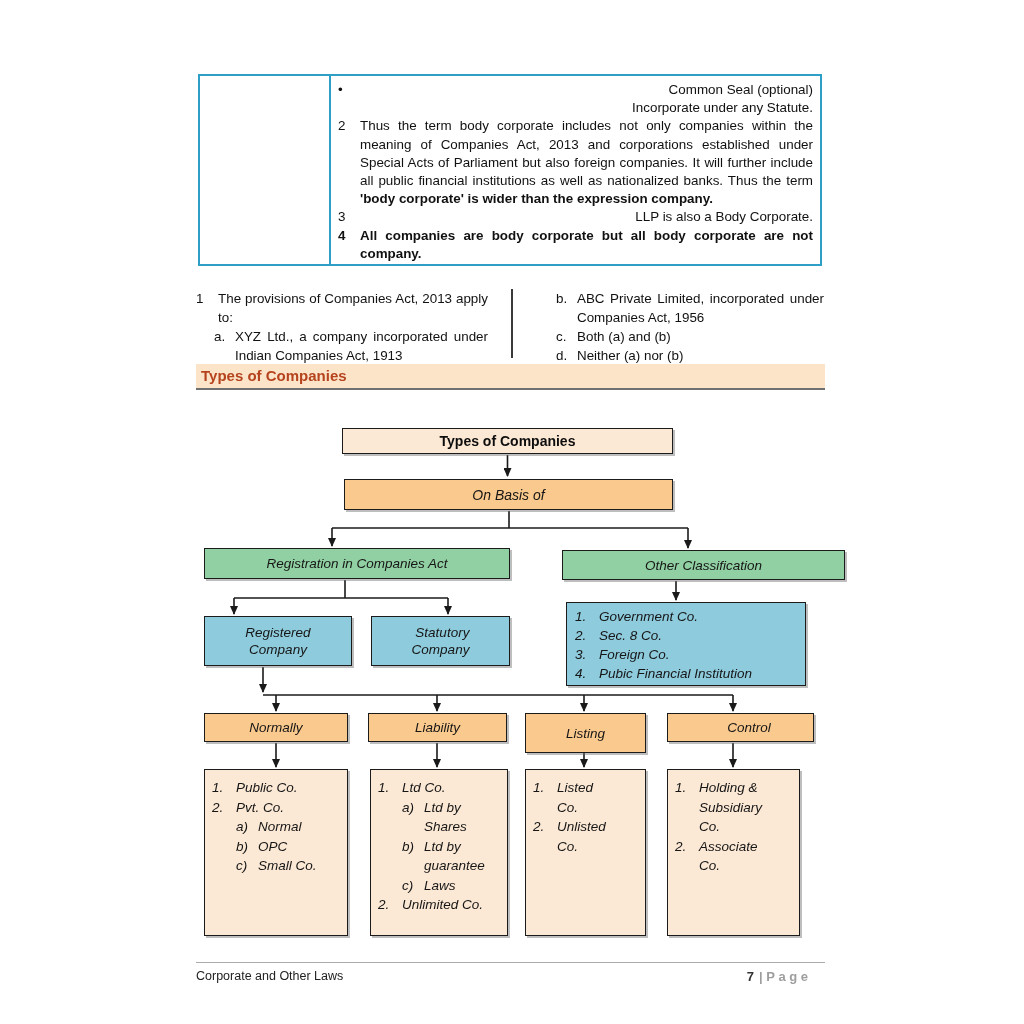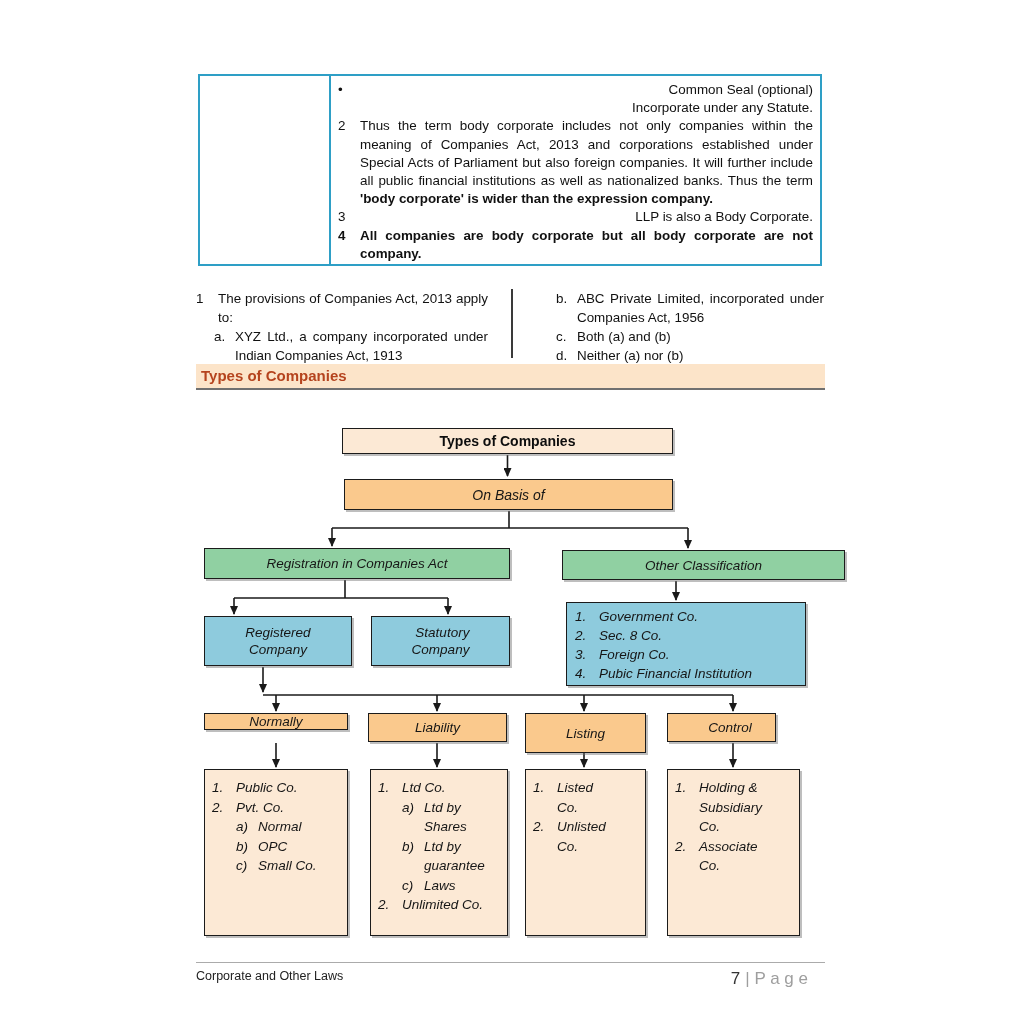--- a/index.html
+++ b/index.html
@@ -54,24 +54,24 @@
   .fb-types   { left:342px; top:428px; width:331px; height:26px; background:#FCE9D5;
                 font-style:normal; font-weight:700; font-size:14px; color:#0d0d0d; }
   .fb-basis   { left:344px; top:479px; width:329px; height:31px; background:#FAC98D; font-size:14px; }
   .fb-reg     { left:204px; top:548px; width:306px; height:31px; background:#90D0A2; }
   .fb-other   { left:562px; top:550px; width:283px; height:30px; background:#90D0A2; }
   .fb-registered { left:204px; top:616px; width:148px; height:50px; background:#8ECBDD; padding:0 27px; line-height:17px; }
   .fb-statutory  { left:371px; top:616px; width:139px; height:50px; background:#8ECBDD; padding:0 40px; line-height:17px;text-align:right; }
   .fb-otherlist  { left:566px; top:602px; width:240px; height:84px; background:#8ECBDD;
                    align-items:flex-start; justify-content:flex-start; text-align:left;
                    padding:4px 4px 0 8px; display:block; line-height:19px; }
-  .fb-cat1 { left:204px; top:713px; width:144px; height:17px; background:#FAC98D; }
+  .fb-cat1 { left:204px; top:713px; width:144px; height:29px; background:#FAC98D; }
   .fb-cat2 { left:368px; top:713px; width:139px; height:29px; background:#FAC98D; }
   .fb-cat3 { left:525px; top:713px; width:121px; height:40px; background:#FAC98D; }
-  .fb-cat4 { left:667px; top:713px; width:109px; height:29px; background:#FAC98D;padding-left:17px; }
+  .fb-cat4 { left:667px; top:713px; width:147px; height:29px; background:#FAC98D;padding-left:17px; }
   .leaf {
     position:absolute; top:769px; height:167px; background:#FCE9D5;
     border:1.4px solid #1b1b1b; box-shadow:2px 2px 0 rgba(110,110,110,0.45);
     font-style:italic; font-size:13.5px; color:#161616;
     padding:8px 4px 0 7px; line-height:19.5px;
   }
   .leaf1 { left:204px; width:144px; }
   .leaf2 { left:370px; width:138px; }
   .leaf3 { left:525px; width:121px; }
   .leaf4 { left:667px; width:133px; }
@@ -80,21 +80,21 @@
   .lrow .lt { flex:1; }
   .ind1 { margin-left:24px; }
   .ind1 .lm { flex:0 0 22px; }
   .leaf3 .lt { max-width:60px; }
   .leaf4 .lt { max-width:74px; }
   .leaf2 .ind1 .lt { max-width:68px; }
 
   
   .footer-line { position:absolute; left:196px; top:962px; width:629px; height:1px; background:#ABABAB; }
   .footer-left { position:absolute; left:196px; top:969px; font-size:12.5px; color:#222; }
-  .footer-right { position:absolute; right:216px; top:969px; font-size:17px; }
+  .footer-right { position:absolute; right:216px; top:969px; font-size:13px;font-weight:bold; }
   .footer-right .pg-num  { color:#333; }
   .footer-right .pg-word { color:#9E9E9E; margin-left:5px; }
 </style>
 </head>
 <body>
 
 <div class="page">
 
   <div class="top-table">
     <div class="tt-left"></div>

